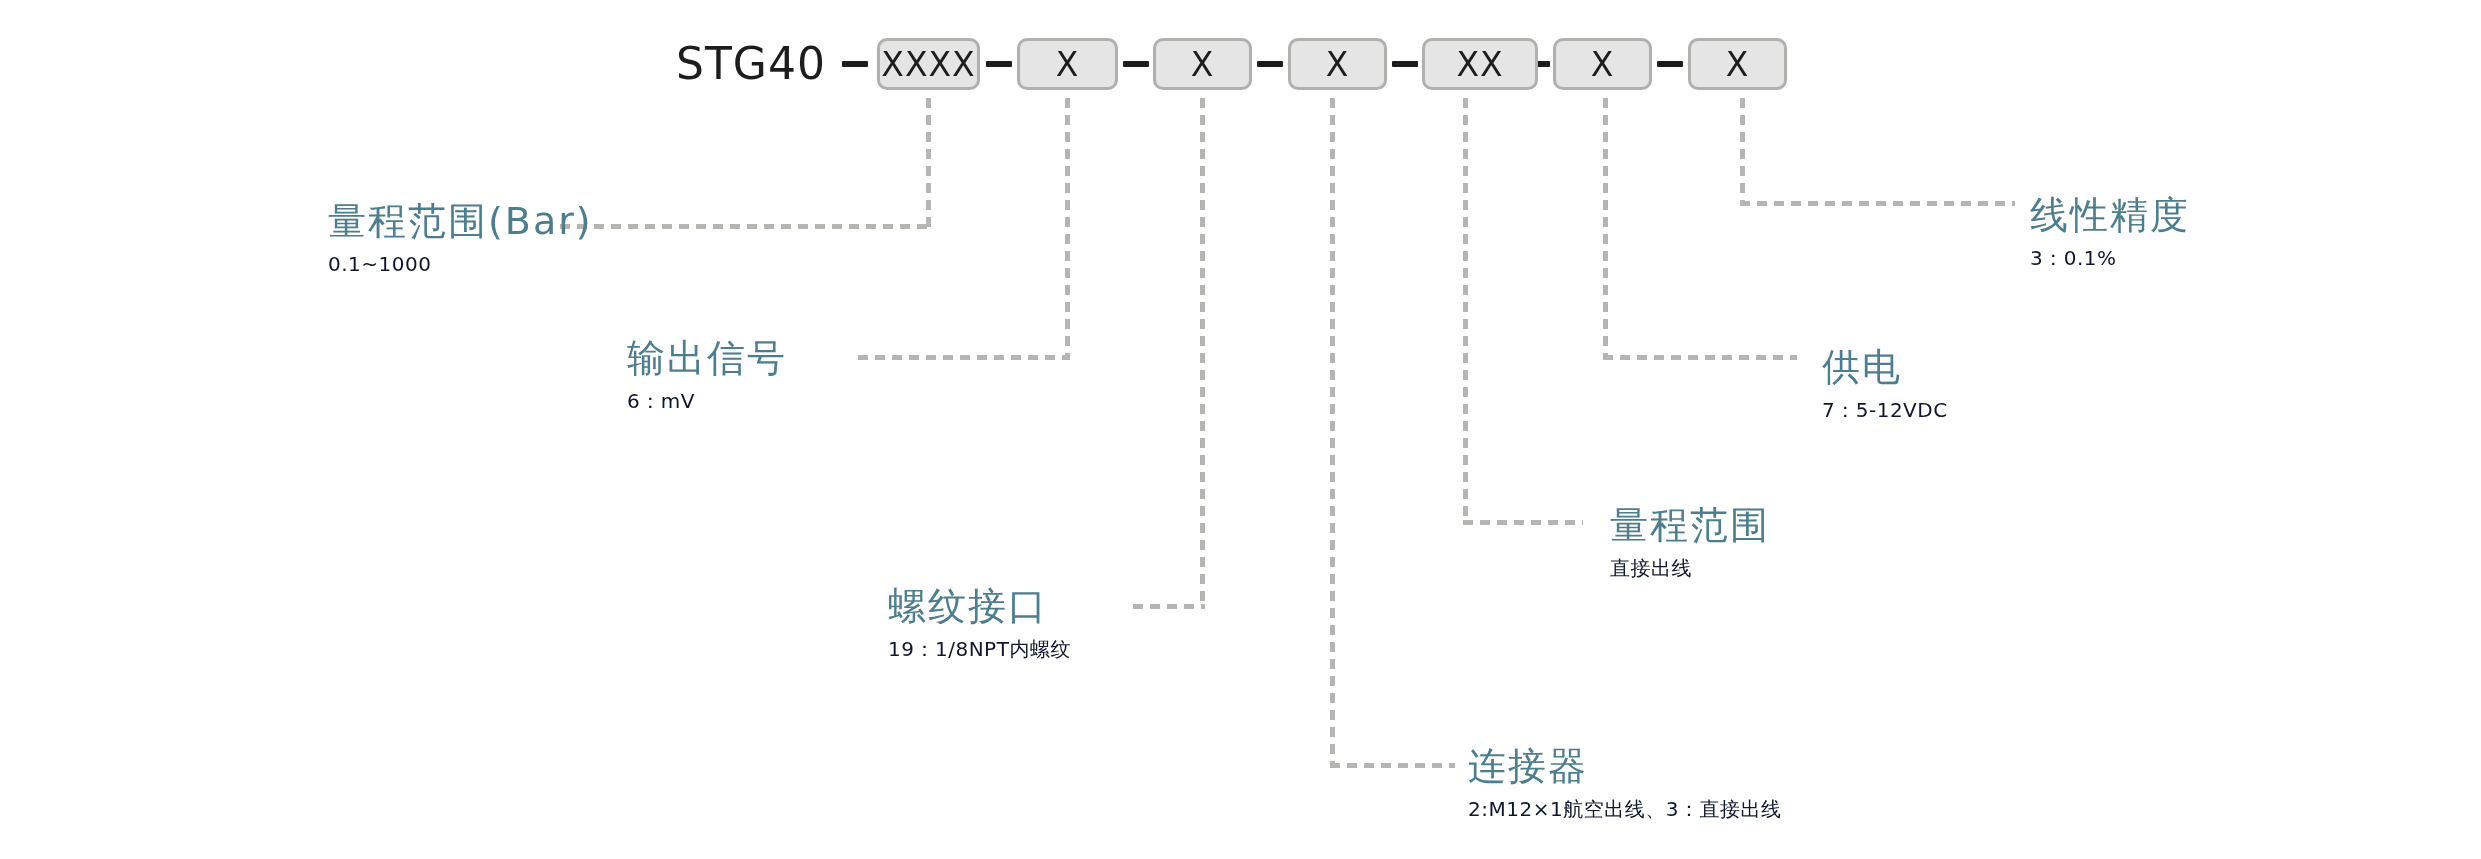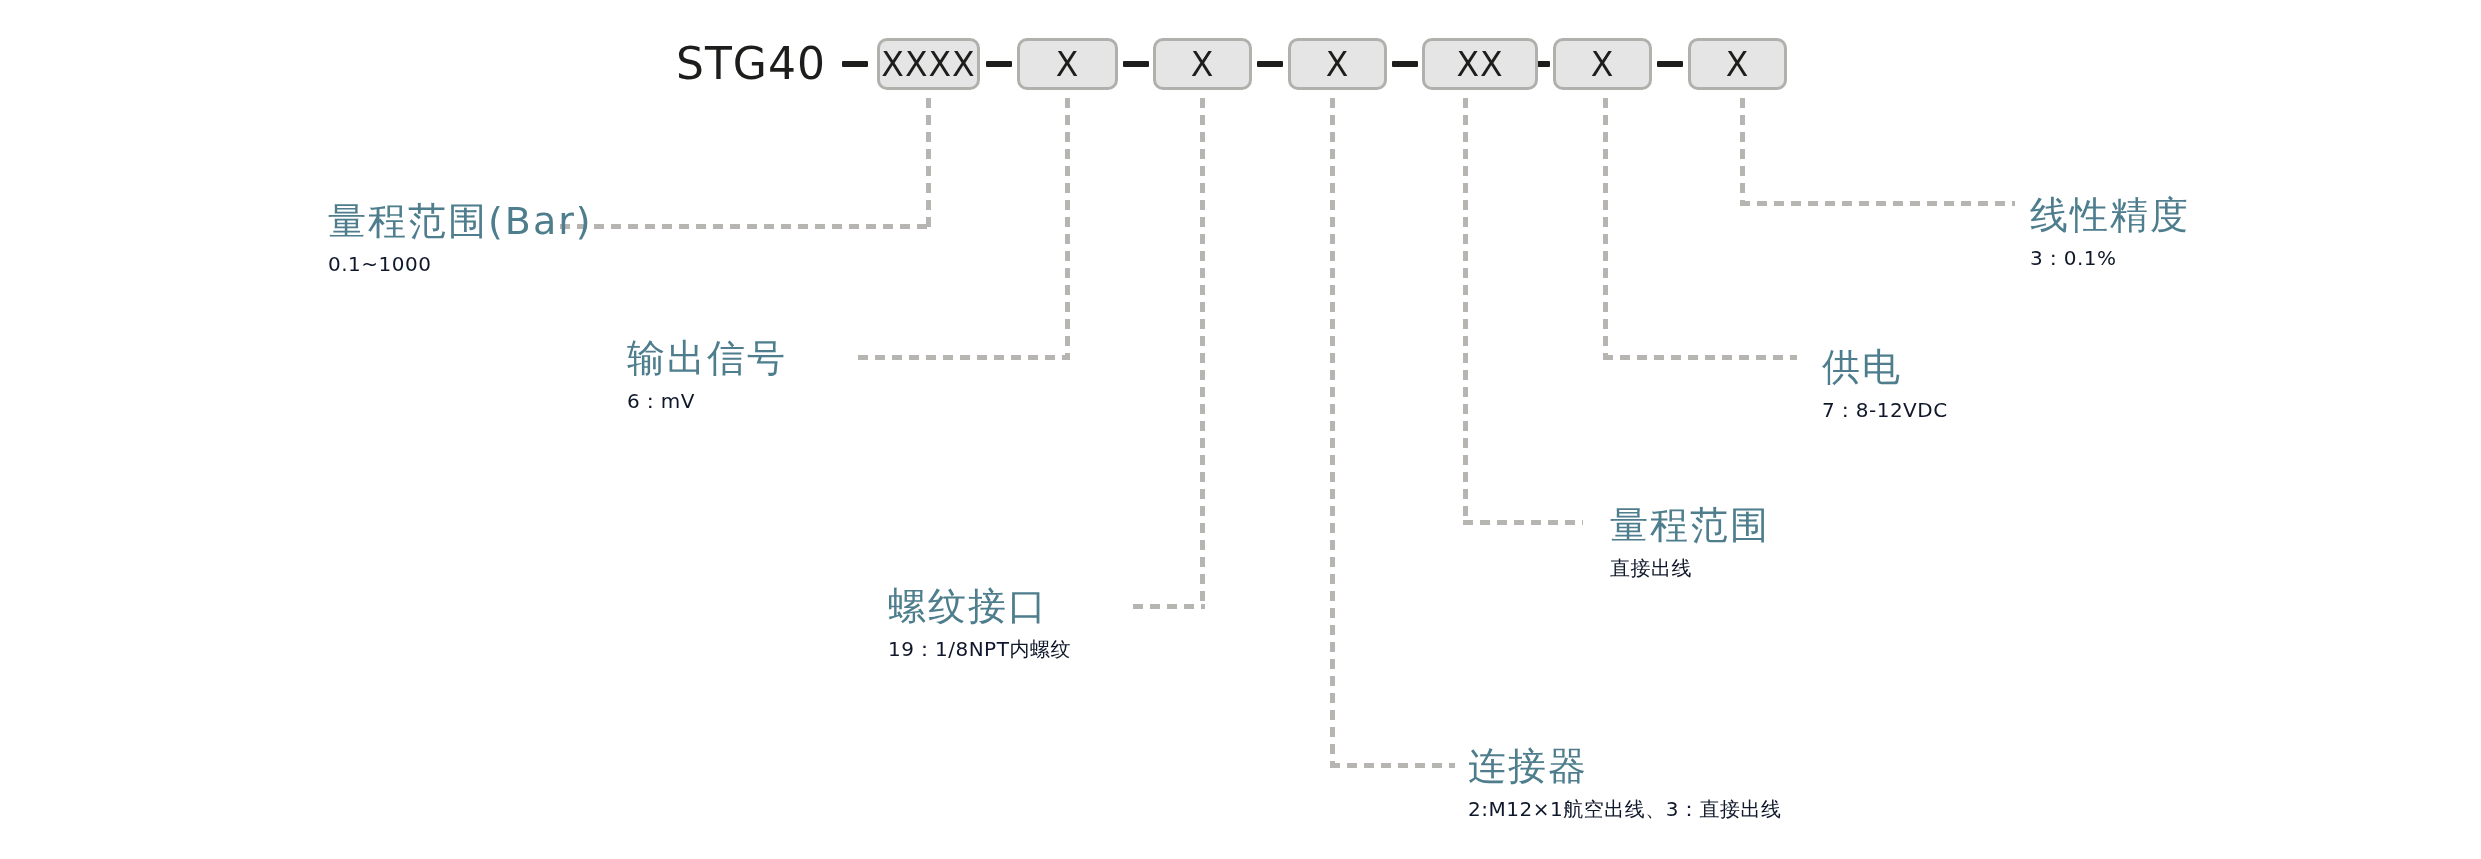--- a/index.html
+++ b/index.html
@@ -127,21 +127,21 @@
     <div class="value">2:M12×1航空出线、3：直接出线</div>
   </div>
 
   <div class="field" style="left:1610px;top:510px">
     <div class="name">量程范围</div>
     <div class="value">直接出线</div>
   </div>
 
   <div class="field" style="left:1822px;top:352px">
     <div class="name">供电</div>
-    <div class="value">7：8-12VDC</div>
+    <div class="value">7：5-12VDC</div>
   </div>
 
   <div class="field" style="left:2030px;top:200px">
     <div class="name">线性精度</div>
     <div class="value">3：0.1%</div>
   </div>
 
 </div>
 
 </body></html>

